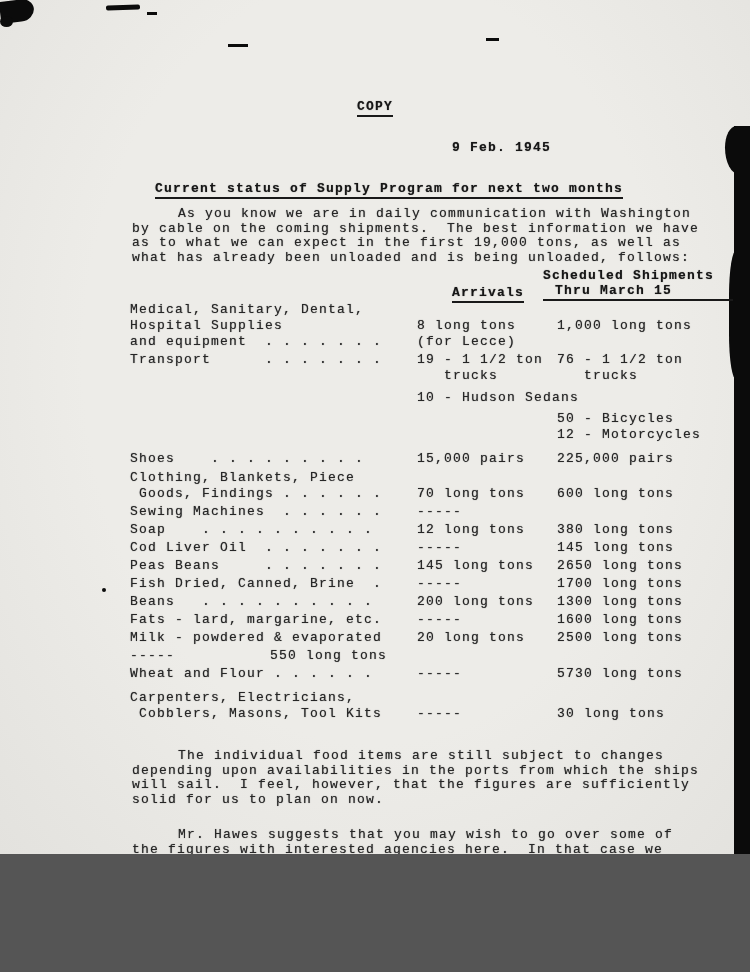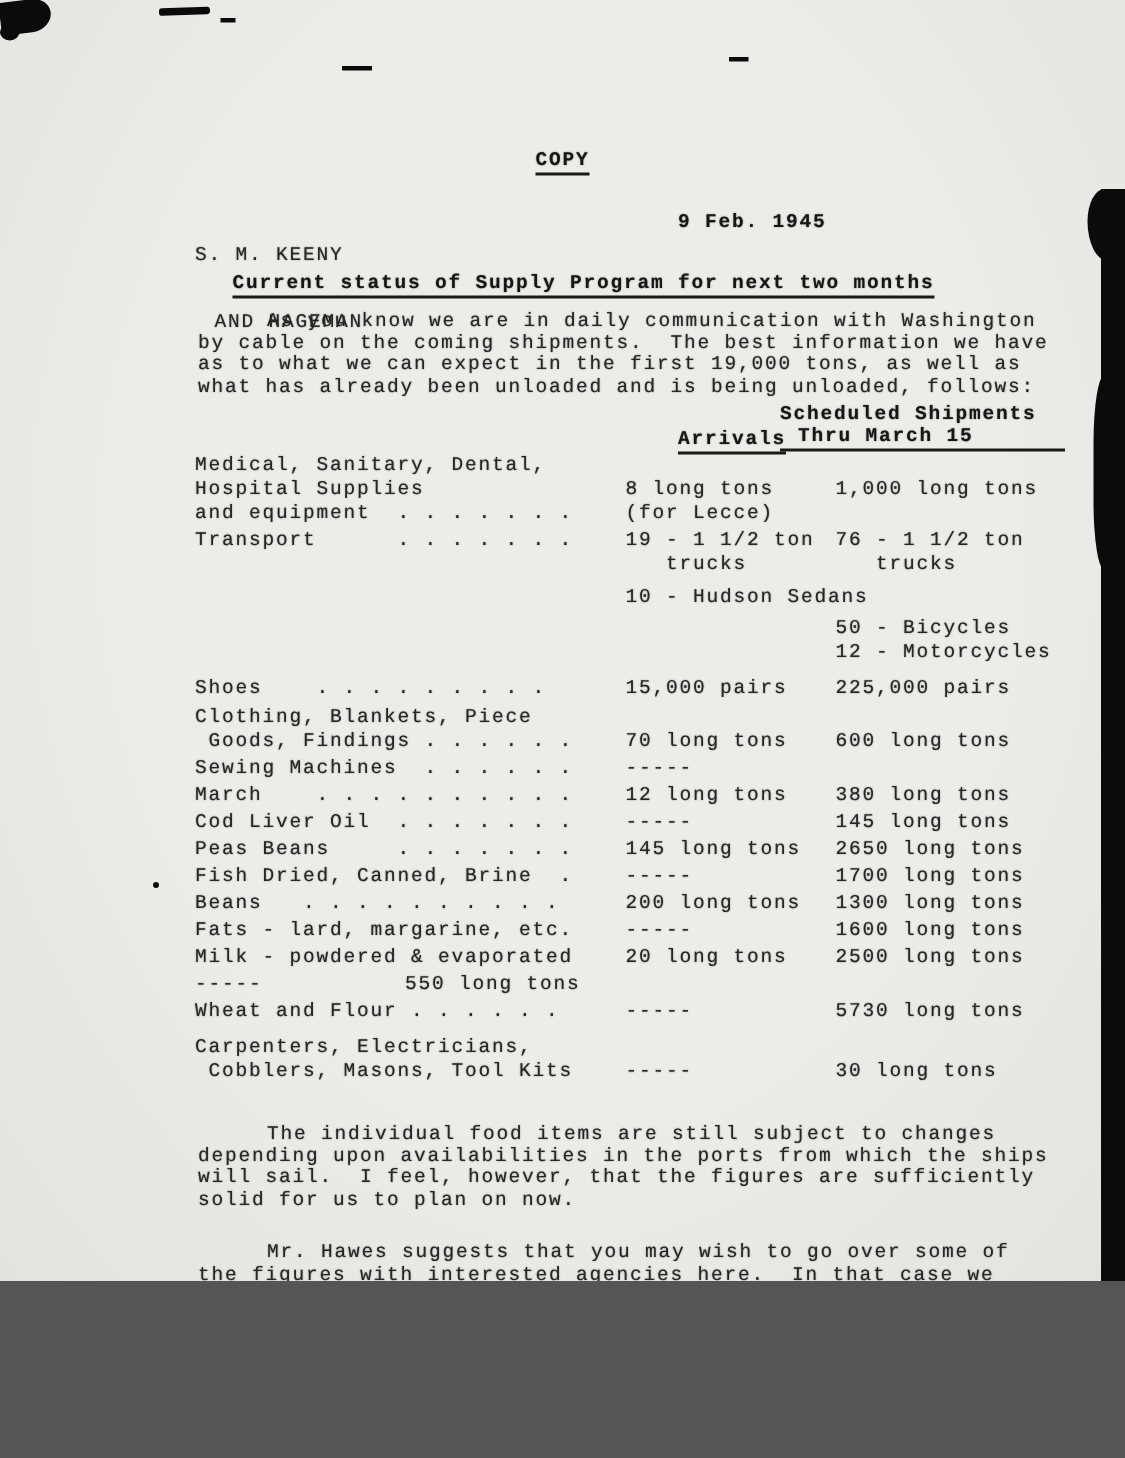--- a/index.html
+++ b/index.html
@@ -23,21 +23,21 @@
   .addr { top: 132px; left: 130px; line-height: 15px; white-space: pre; }
   .addr .line2 { padding-left: 13px; }
   .date-line { top: 140px; left: 452px; }
   .subject { top: 181px; left: 155px; }
 
   .para { white-space: pre; line-height: 14.5px; text-indent: 46px; }
   .para-intro { top: 207px; left: 132px; }
   .para-close1 { top: 749px; left: 132px; }
   .para-close2 { top: 828px; left: 132px; }
 
-  .sched-head { top: 268px; left: 520px; line-height: 15px; }
+  .sched-head { top: 268px; left: 543px; line-height: 15px; }
   .sched-head .line2 { display:block; width: 178px; padding-left: 12px;
                        border-bottom: 2px solid #191919; padding-bottom:1px; }
   .arrivals-head { top: 285px; left: 452px; }
 
   .supply-table { top: 302px; left: 130px; width: 610px; }
   .trow { display: flex; align-items: flex-start; margin-bottom: 2px; }
   .tcell { white-space: pre; line-height: 16px; }
   .tcell.item      { width: 287px; }
   .tcell.arrivals  { width: 140px; }
   .tcell.scheduled { width: 183px; }
@@ -77,24 +77,20 @@
   <div class="art art-right-bar"></div>
   <div class="art art-right-bulge"></div>
   <div class="art art-bottom-bar"></div>
   <div class="art art-bl-blob"></div>
   <div class="art art-speck1"></div>
 
   <div class="abs copy-heading">
     <span class="ul bold">COPY</span>
   </div>
 
-  <div class="abs addr">
-    <div class="line1">S. M. KEENY</div>
-    <div class="line2">AND HAGEMAN</div>
-  </div>
 
   <div class="abs date-line bold">9 Feb. 1945</div>
 
   <div class="abs subject">
     <span class="ul bold">Current status of Supply Program for next two months</span>
   </div>
 
   <div class="abs para para-intro">As you know we are in daily communication with Washington
 by cable on the coming shipments.  The best information we have
 as to what we can expect in the first 19,000 tons, as well as
@@ -147,21 +143,21 @@
         <div class="tcell arrivals">
 70 long tons</div>
         <div class="tcell scheduled">
 600 long tons</div>
       </div>
       <div class="trow trow-6">
         <div class="tcell item">Sewing Machines  . . . . . .</div>
         <div class="tcell arrivals">-----</div>
       </div>
       <div class="trow trow-7">
-        <div class="tcell item">March    . . . . . . . . . .</div>
+        <div class="tcell item">Soap    . . . . . . . . . .</div>
         <div class="tcell arrivals">12 long tons</div>
         <div class="tcell scheduled">380 long tons</div>
       </div>
       <div class="trow trow-8">
         <div class="tcell item">Cod Liver Oil  . . . . . . .</div>
         <div class="tcell arrivals">-----</div>
         <div class="tcell scheduled">145 long tons</div>
       </div>
       <div class="trow trow-9">
         <div class="tcell item">Peas Beans     . . . . . . .</div>

